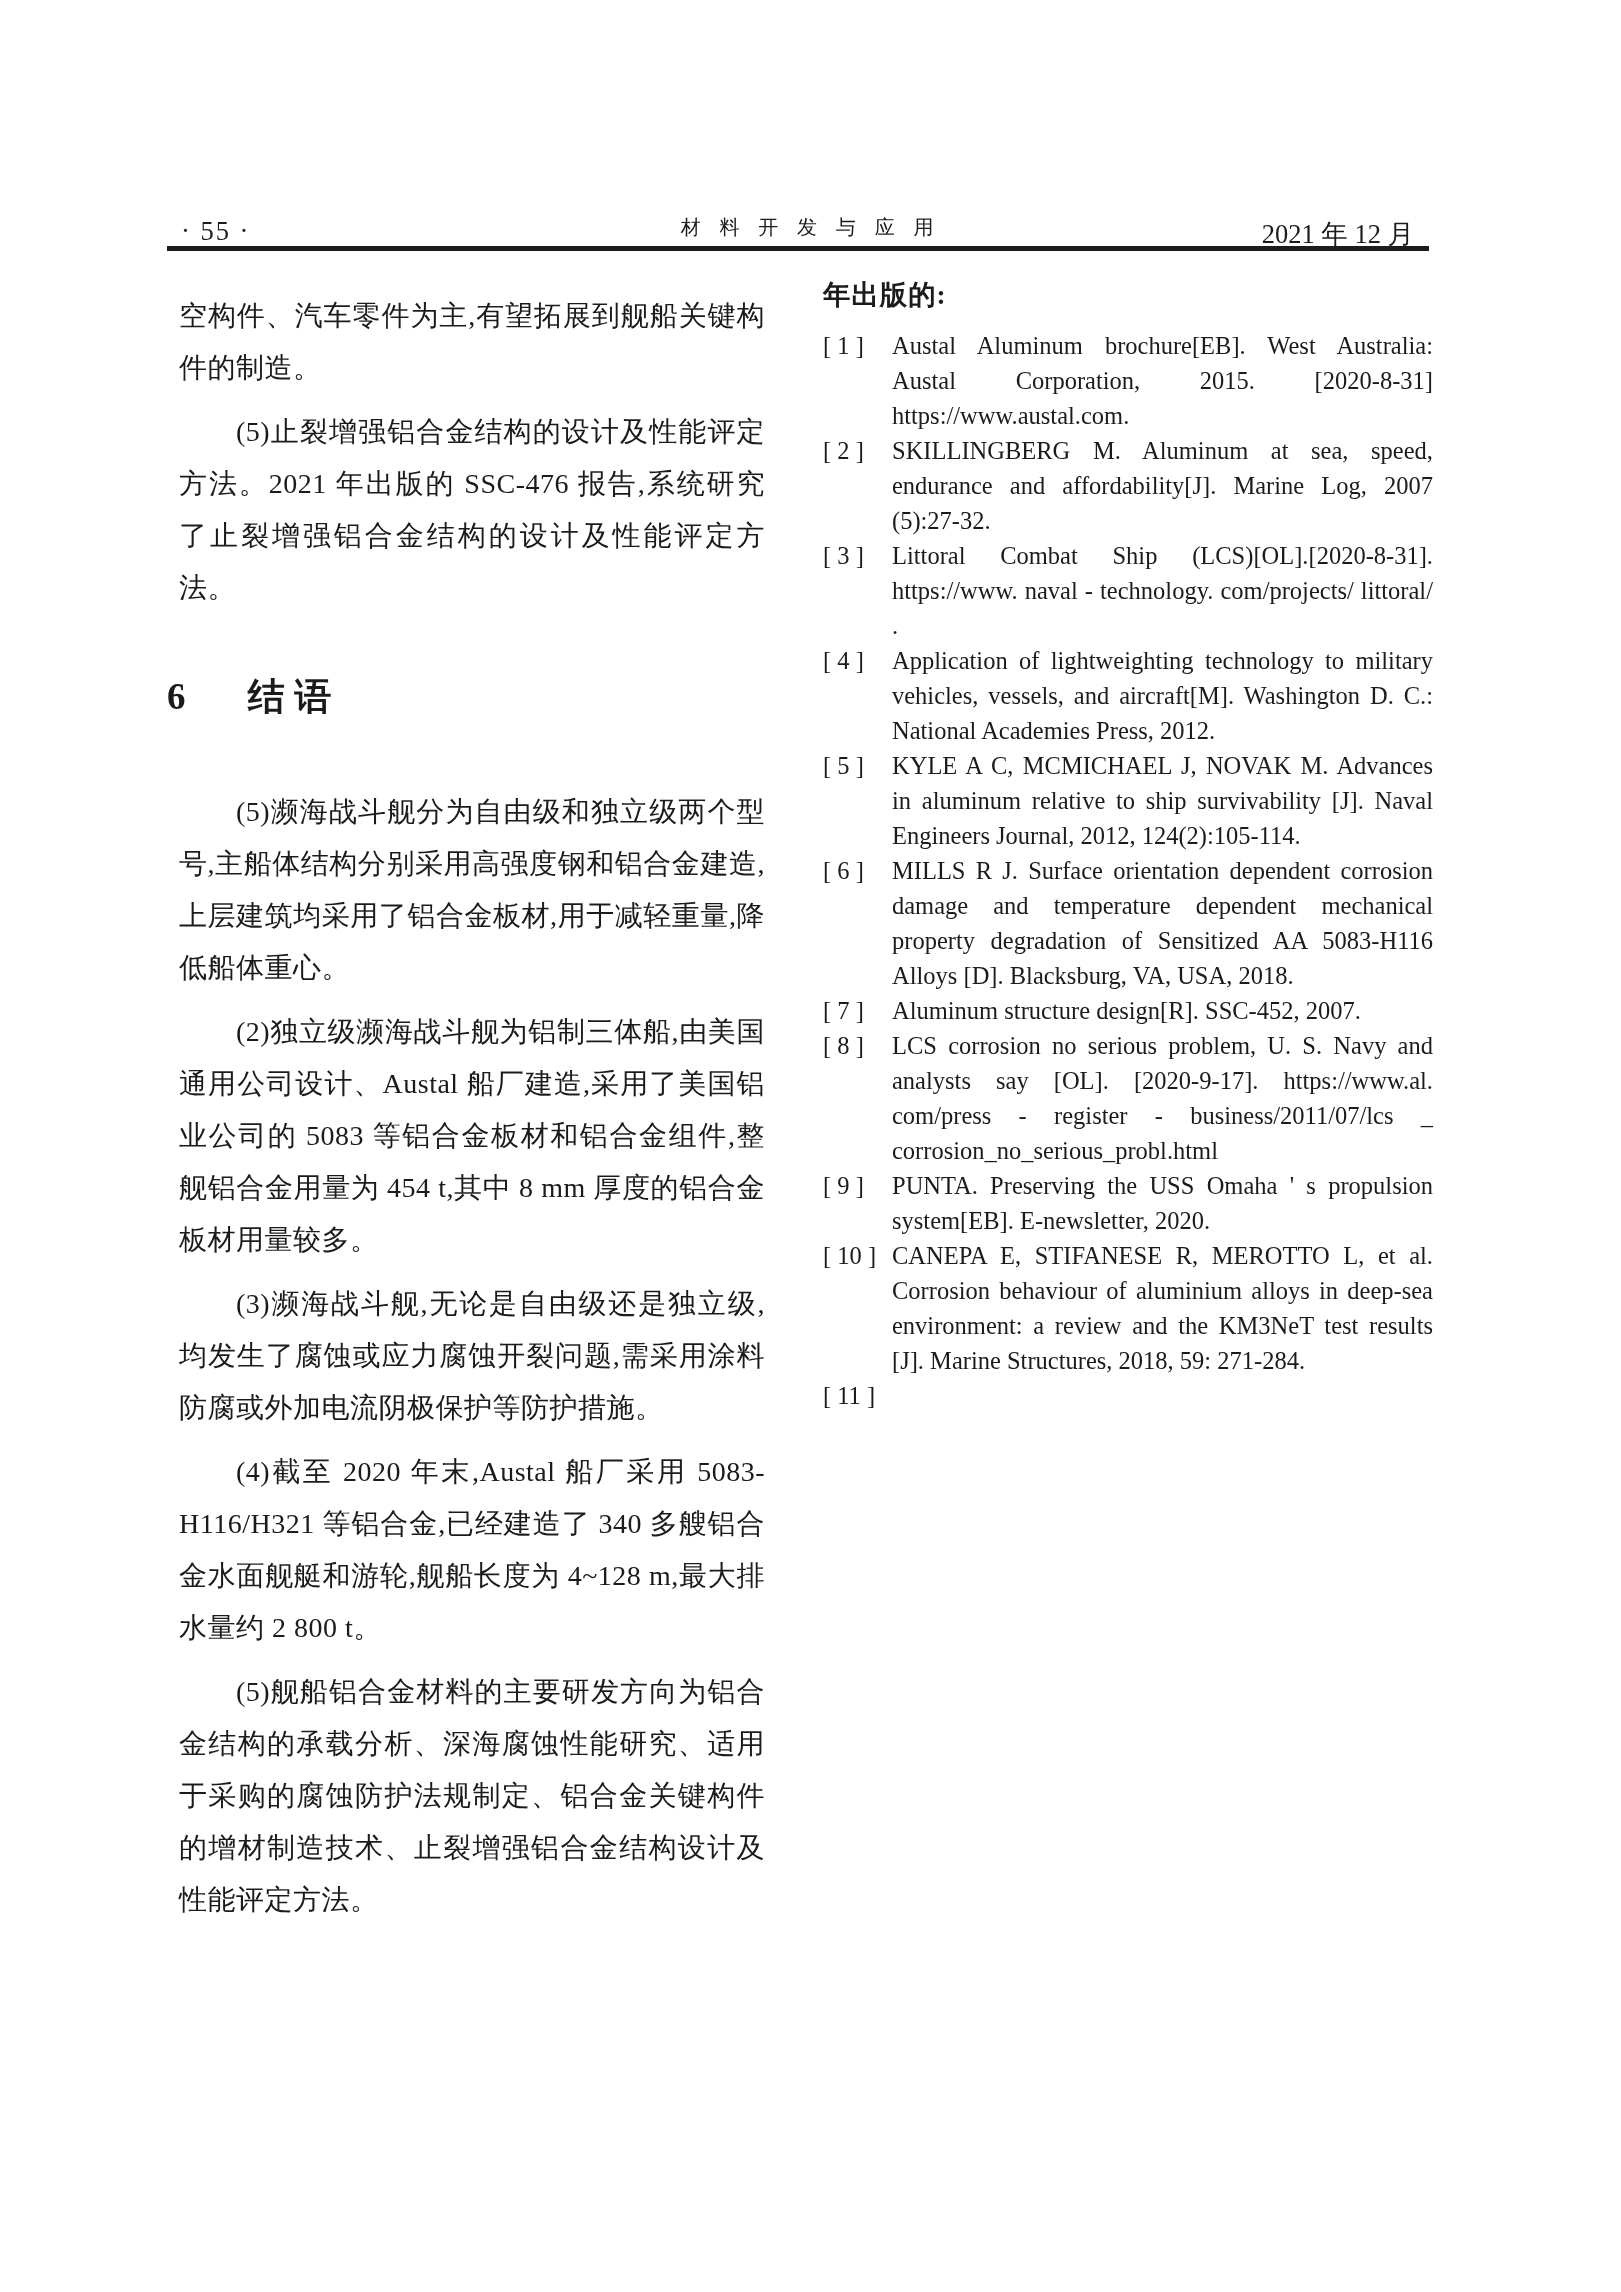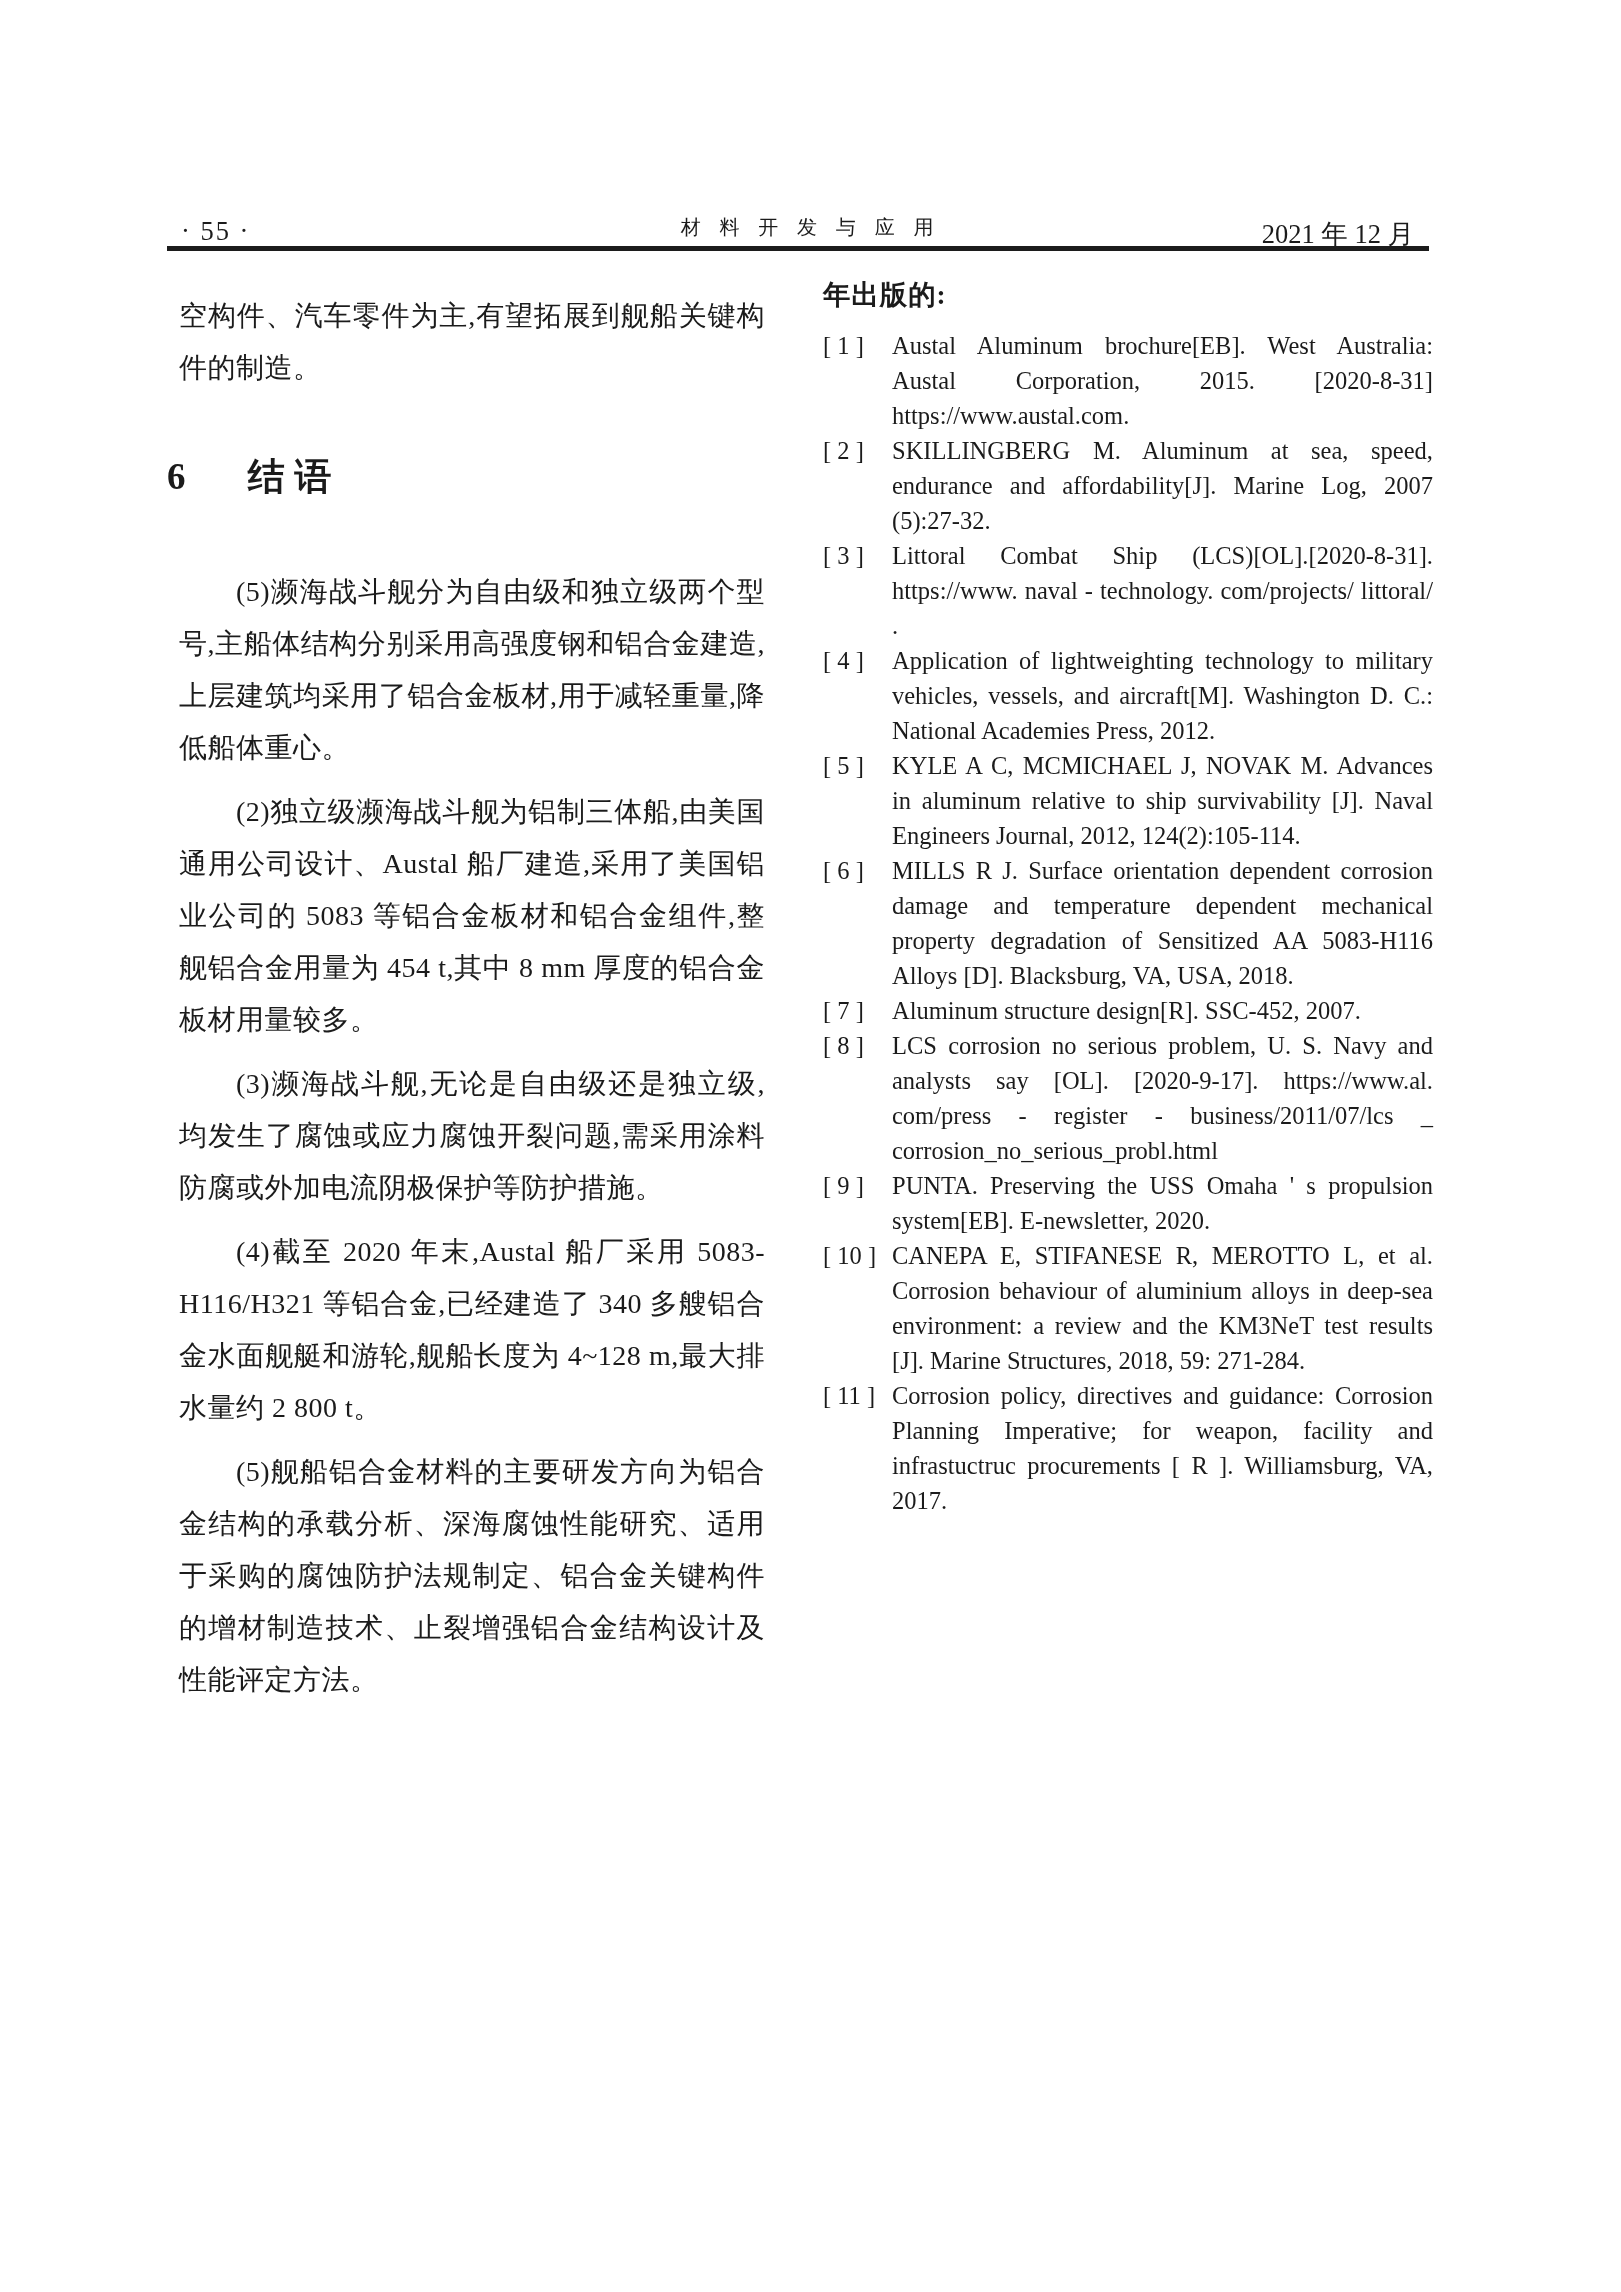--- a/index.html
+++ b/index.html
@@ -103,20 +103,21 @@
 
   <div class="running-head">
     <span class="page-num">· 55 ·</span>
     <span class="journal-title">材 料 开 发 与 应 用</span>
     <span class="issue-date">2021 年 12 月</span>
   </div>
   <div class="head-rule"></div>
 
   <section class="col col-left">
     <p class="body-p">空构件、汽车零件为主,有望拓展到舰船关键构件的制造。</p>
+    <p class="body-p indented">(5)止裂增强铝合金结构的设计及性能评定方法。2021 年出版的 SSC-476 报告,系统研究了止裂增强铝合金结构的设计及性能评定方法。</p>
 
     <h2 class="section-heading">
       <span class="sec-num">6</span>
       <span class="sec-title">结语</span>
     </h2>
 
     <p class="body-p indented">(5)濒海战斗舰分为自由级和独立级两个型号,主船体结构分别采用高强度钢和铝合金建造,上层建筑均采用了铝合金板材,用于减轻重量,降低船体重心。</p>
     <p class="body-p indented">(2)独立级濒海战斗舰为铝制三体船,由美国通用公司设计、Austal 船厂建造,采用了美国铝业公司的 5083 等铝合金板材和铝合金组件,整舰铝合金用量为 454 t,其中 8 mm 厚度的铝合金板材用量较多。</p>
     <p class="body-p indented">(3)濒海战斗舰,无论是自由级还是独立级,均发生了腐蚀或应力腐蚀开裂问题,需采用涂料防腐或外加电流阴极保护等防护措施。</p>
     <p class="body-p indented">(4)截至 2020 年末,Austal 船厂采用 5083-H116/H321 等铝合金,已经建造了 340 多艘铝合金水面舰艇和游轮,舰船长度为 4~128 m,最大排水量约 2 800 t。</p>
@@ -161,18 +162,17 @@
     <div class="ref">
       <span class="ref-label">[ 9 ]</span>
       <span class="ref-text">PUNTA. Preserving the USS Omaha ' s propulsion system[EB]. E-newsletter, 2020.</span>
     </div>
     <div class="ref">
       <span class="ref-label">[ 10 ]</span>
       <span class="ref-text">CANEPA E, STIFANESE R, MEROTTO L, et al. Corrosion behaviour of aluminium alloys in deep-sea environment: a review and the KM3NeT test results [J]. Marine Structures, 2018, 59: 271-284.</span>
     </div>
     <div class="ref">
       <span class="ref-label">[ 11 ]</span>
-      <span class="ref-text">Corrosion policy, directives and guidance: Corrosion Planning Imperative; for weapon, facility and infrastuctruc procurements [ R ]. Williamsburg, VA, 2017.</span>
     </div>
   </section>
 
 </div>
 
 
 </body></html>

